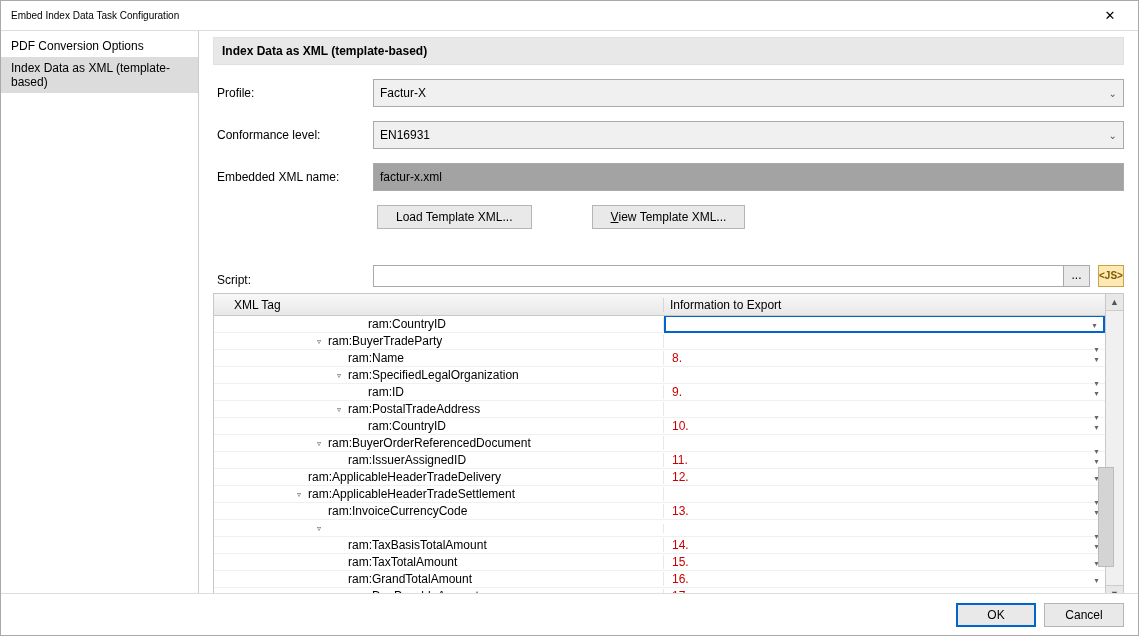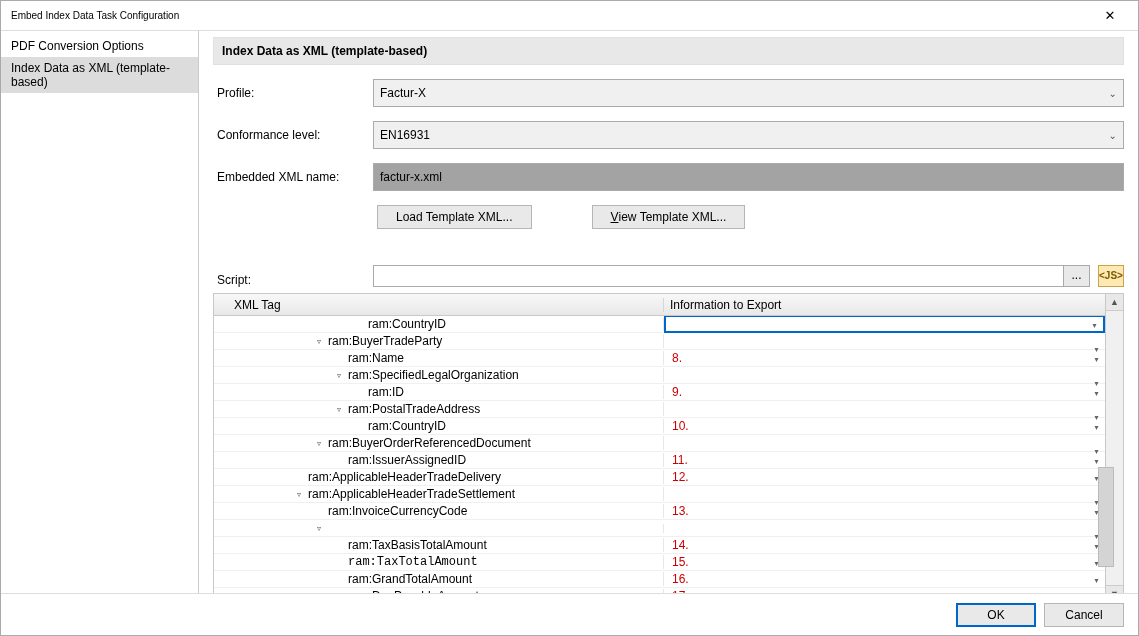--- a/index.html
+++ b/index.html
@@ -438,21 +438,21 @@
               </div>
               <div class="grid-cell2">
                 <span class="annotation">14.</span>
                 <span class="row-dd">▾</span>
               </div>
             </div>
             <div class="grid-row">
               <div class="grid-cell1">
                 <span style="display: inline-block; width: 120px;"></span>
                 <span class="tree-toggle"></span>
-                <span style="padding-left: 4px; font-family: Liberation Mono, monospace;">ram:TaxTotalAmount</span>
+                <span style="padding-left: 4px;">ram:TaxTotalAmount</span>
               </div>
               <div class="grid-cell2">
                 <span class="annotation">15.</span>
                 <span class="row-dd">▾</span>
               </div>
             </div>
             <div class="grid-row">
               <div class="grid-cell1">
                 <span style="display: inline-block; width: 120px;"></span>
                 <span class="tree-toggle"></span>

